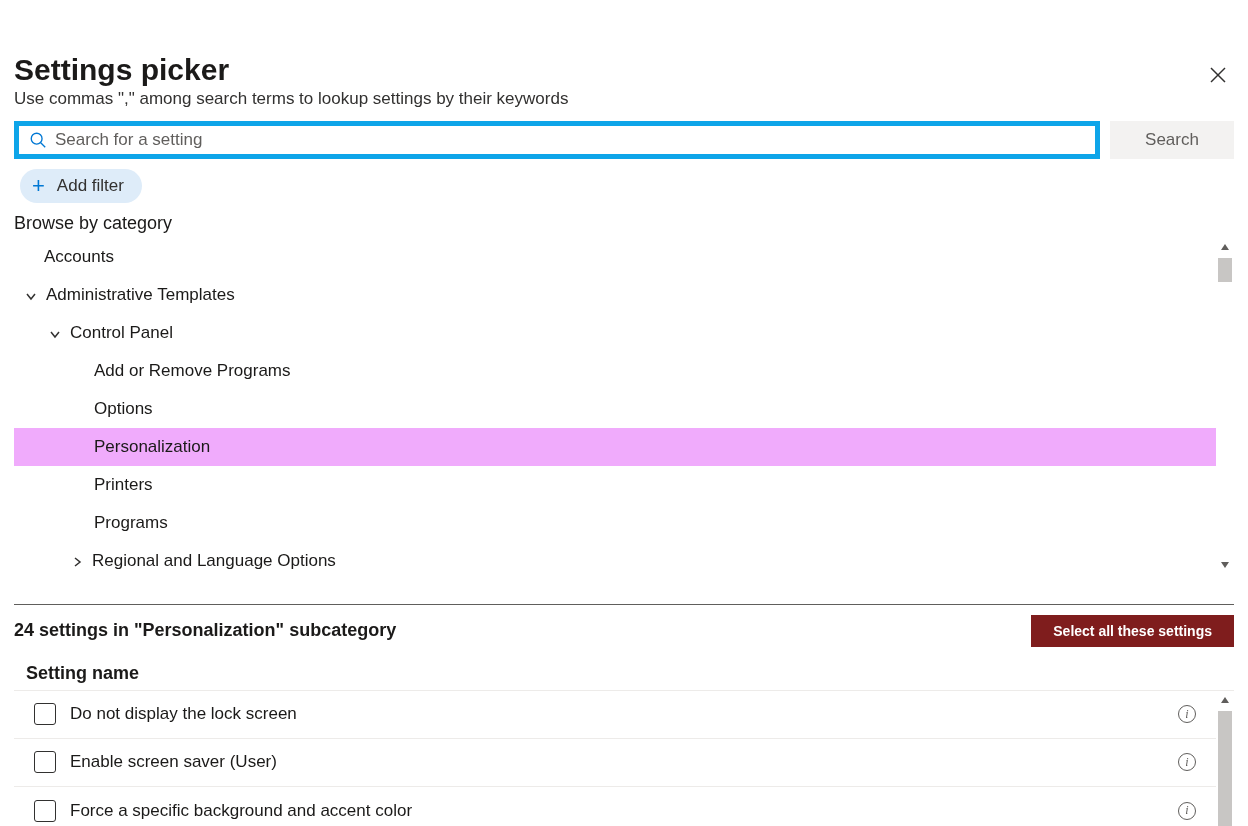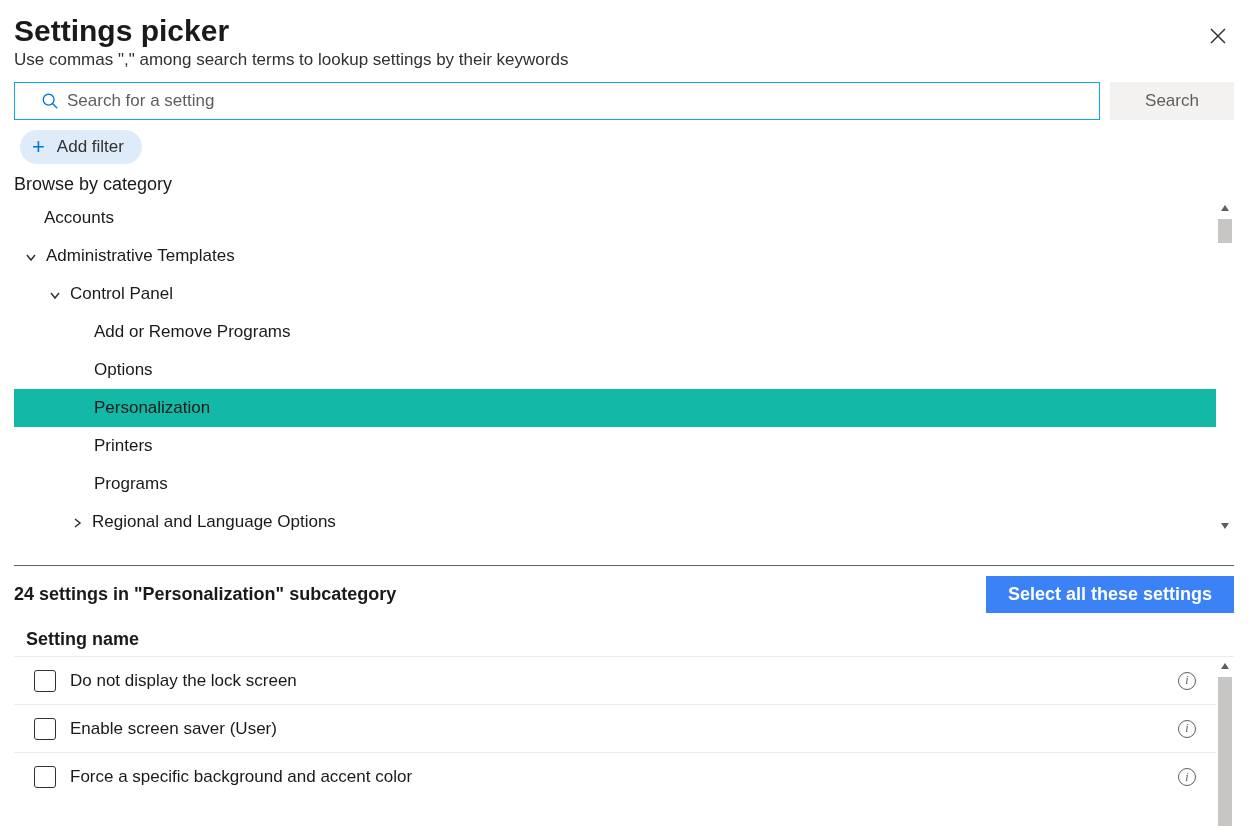--- a/index.html
+++ b/index.html
@@ -17,20 +17,21 @@
     padding: 14px 14px 0 14px;
     display: flex;
     flex-direction: column;
     position: relative;
     overflow: hidden;
   }
   .header-row {
     display: flex;
     align-items: flex-start;
     justify-content: space-between;
+    margin-top: 39px;
   }
   h1 {
     font-size: 30px;
     font-weight: 600;
     margin: 0 0 2px 0;
   }
   .subtitle {
     font-size: 17px;
     color: #323130;
     margin-bottom: 12px;
@@ -44,25 +45,25 @@
   .close-btn svg { width: 16px; height: 16px; stroke: #323130; }
 
   .search-row {
     display: flex;
     gap: 10px;
     margin-bottom: 10px;
   }
   .search-wrap {
     flex: 1 1 auto;
     position: relative;
-    border: 1px solid #0ea5e9;
+    border: 5px solid #0ea5e9;
     height: 38px;
     display: flex;
     align-items: center;
-    padding-left: 26px;
+    padding-left: 10px;
   }
   .search-wrap svg {
     width: 18px; height: 18px;
     stroke: #0078d4;
     fill: none;
   }
   .search-input {
     border: none;
     outline: none;
     font-size: 17px;
@@ -118,21 +119,21 @@
     flex: 1 1 auto;
     overflow: hidden;
   }
   .tree-item {
     display: flex;
     align-items: center;
     height: 38px;
     font-size: 17px;
     cursor: pointer;
   }
-  .tree-item.selected { background: #14b8a6; }
+  .tree-item.selected { background: #f0abfc; }
   .chev {
     width: 14px; height: 14px;
     margin-right: 8px;
     flex-shrink: 0;
   }
   .chev svg { width: 14px; height: 14px; stroke: #323130; fill: none; stroke-width: 1.5; }
   .indent-0 { padding-left: 30px; }
   .indent-1 { padding-left: 10px; }
   .indent-2 { padding-left: 34px; }
   .indent-3 { padding-left: 80px; }
@@ -169,24 +170,24 @@
     display: flex;
     justify-content: space-between;
     align-items: center;
     margin-bottom: 10px;
   }
   .results-count {
     font-size: 18px;
     font-weight: 600;
   }
   .select-all {
-    background: #3b82f6;
+    background: #7f1d1d;
     color: #fff;
     border: none;
-    font-size: 18px;
+    font-size: 14px;
     font-weight: 600;
     padding: 8px 22px;
     cursor: pointer;
   }
 
   .col-header {
     font-size: 18px;
     font-weight: 600;
     padding: 6px 12px;
   }

